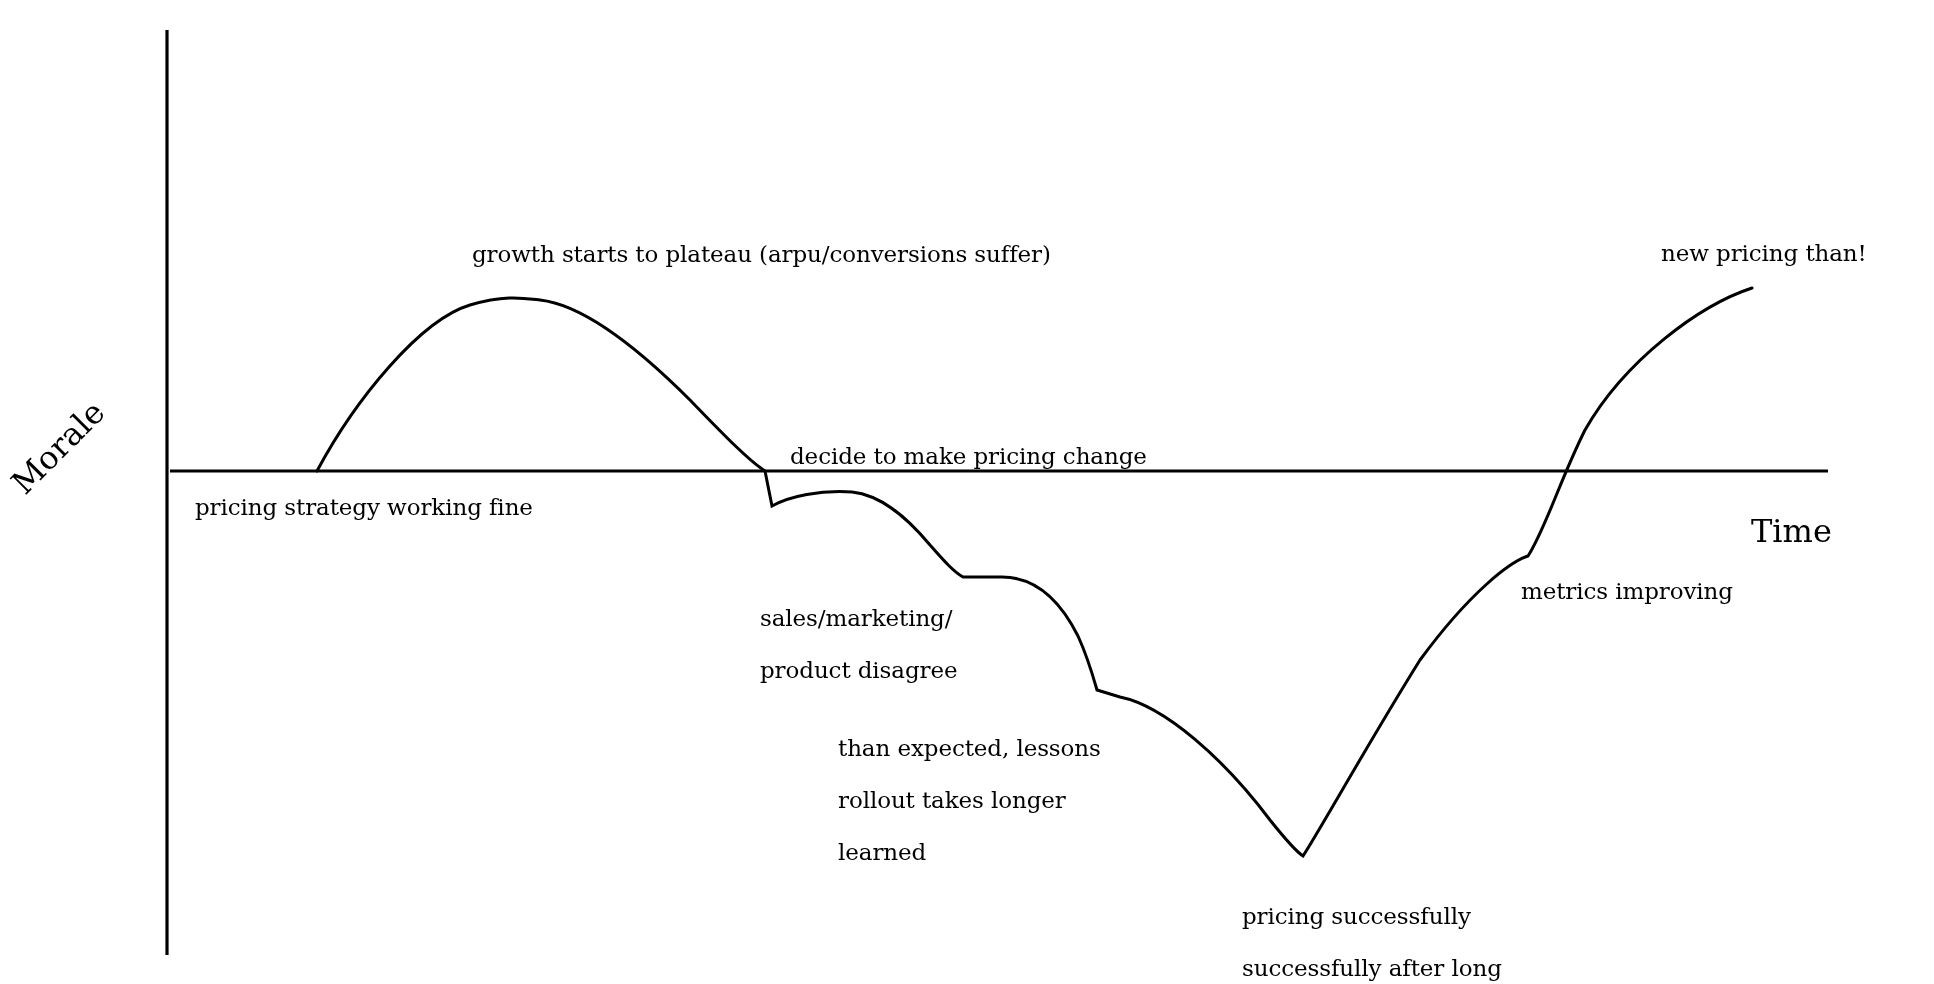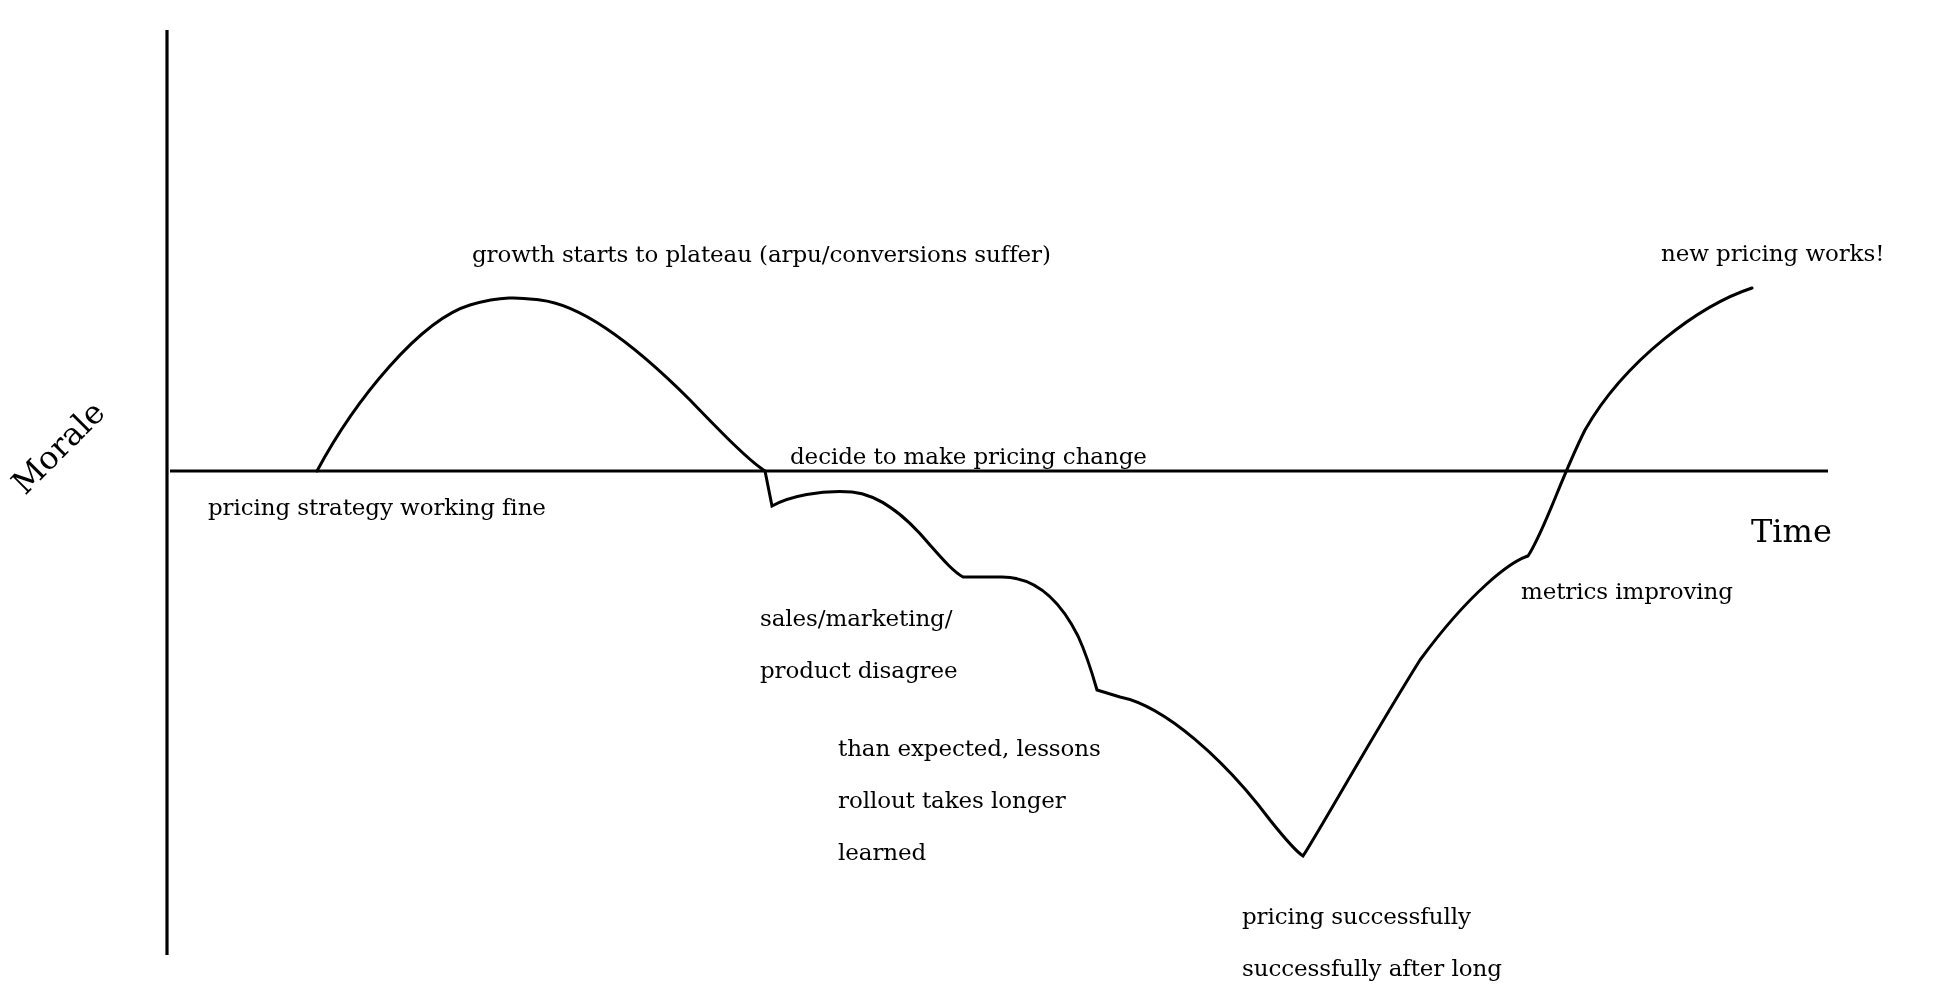--- a/index.html
+++ b/index.html
@@ -87,21 +87,21 @@
              C 1320 830, 1370 740, 1420 660
              C 1470 592, 1510 562, 1528 556
              C 1545 530, 1560 480, 1585 430
              C 1625 360, 1700 305, 1752 288"></path>
   </svg>
 
   <div class="lbl axis-title" id="label-morale" style="left: 30px; top: 465px;">Morale</div>
 
   <div class="lbl axis-title" style="left: 1751px; top: 487px; margin-top: 26px;">Time</div>
 
-  <div class="lbl ann" style="left: 208px; top: 494px;">pricing strategy working fine</div>
+  <div class="lbl ann" style="left: 195px; top: 494px;">pricing strategy working fine</div>
 
   <div class="lbl ann" style="left: 472px; top: 241px;">growth starts to plateau (arpu/conversions suffer)</div>
 
   <div class="lbl ann" style="left: 790px; top: 443px;">decide to make pricing change</div>
 
   <div class="lbl ann multiline" style="left: 760px; top: 579px;">
     <div>sales/marketing/</div>
     <div>product disagree</div>
   </div>
 
@@ -112,15 +112,15 @@
   </div>
 
   <div class="lbl ann multiline" style="left: 1242px; top: 877px;">
     <div>pricing successfully</div>
     <div>successfully after long</div>
     
   </div>
 
   <div class="lbl ann" style="left: 1521px; top: 578px;">metrics improving</div>
 
-  <div class="lbl ann" style="left: 1661px; top: 240px;">new pricing works!</div>
+  <div class="lbl ann" style="left: 1661px; top: 240px;">new pricing than!</div>
 
 </div>
 
 </body></html>

